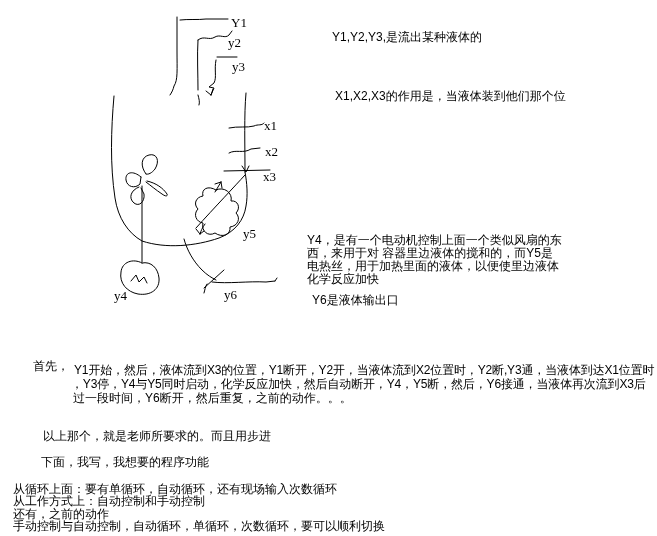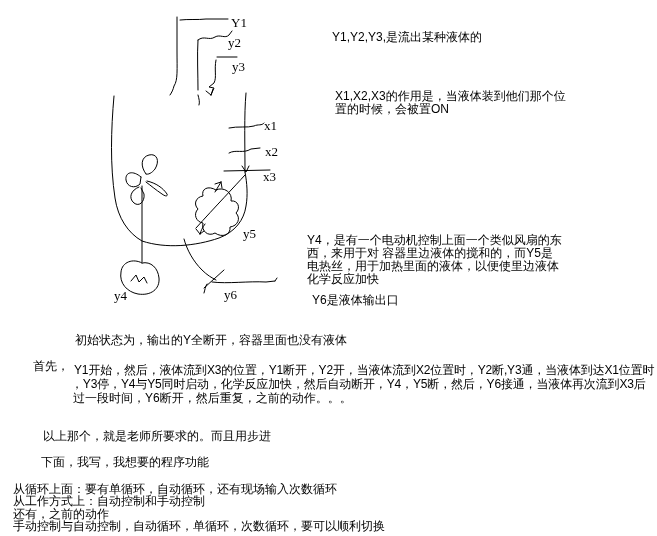--- a/index.html
+++ b/index.html
@@ -51,28 +51,26 @@
     <text x="264" y="130">x1</text>
     <text x="265" y="156">x2</text>
     <text x="263" y="181">x3</text>
     <text x="114" y="300">y4</text>
     <text x="243" y="238">y5</text>
     <text x="224" y="299">y6</text>
   </svg>
 
   <div class="txt" style="left:332px;top:31px">Y1,Y2,Y3,是流出某种液体的</div>
   <div class="txt" style="left:335px;top:90px">X1,X2,X3的作用是，当液体装到他们那个位</div>
-  <div class="txt" style="left:335px;top:103px">置的时候，会被置ON</div>
   <div class="txt" style="left:307px;top:234px">Y4，是有一个电动机控制上面一个类似风扇的东</div>
   <div class="txt" style="left:307px;top:247px">西，来用于对 容器里边液体的搅和的，而Y5是</div>
   <div class="txt" style="left:307px;top:260px">电热丝，用于加热里面的液体，以便使里边液体</div>
   <div class="txt" style="left:307px;top:273px">化学反应加快</div>
   <div class="txt" style="left:312px;top:294px">Y6是液体输出口</div>
 
-  <div class="txt" style="left:75px;top:334px">初始状态为，输出的Y全断开，容器里面也没有液体</div>
   <div class="txt" style="left:33px;top:360px">首先，</div>
   <div class="txt seq" style="left:74px;top:364px">Y1开始，然后，液体流到X3的位置，Y1断开，Y2开，当液体流到X2位置时，Y2断,Y3通，当液体到达X1位置时</div>
   <div class="txt seq" style="left:71px;top:378px">，Y3停，Y4与Y5同时启动，化学反应加快，然后自动断开，Y4，Y5断，然后，Y6接通，当液体再次流到X3后</div>
   <div class="txt" style="left:73px;top:392px">过一段时间，Y6断开，然后重复，之前的动作。。。</div>
   <div class="txt" style="left:43px;top:430px">以上那个，就是老师所要求的。而且用步进</div>
   <div class="txt" style="left:41px;top:456px">下面，我写，我想要的程序功能</div>
 
   <div class="txt" style="left:13px;top:483px">从循环上面：要有单循环，自动循环，还有现场输入次数循环</div>
   <div class="txt" style="left:13px;top:495px">从工作方式上：自动控制和手动控制</div>
   <div class="txt" style="left:13px;top:508px">还有，之前的动作</div>

